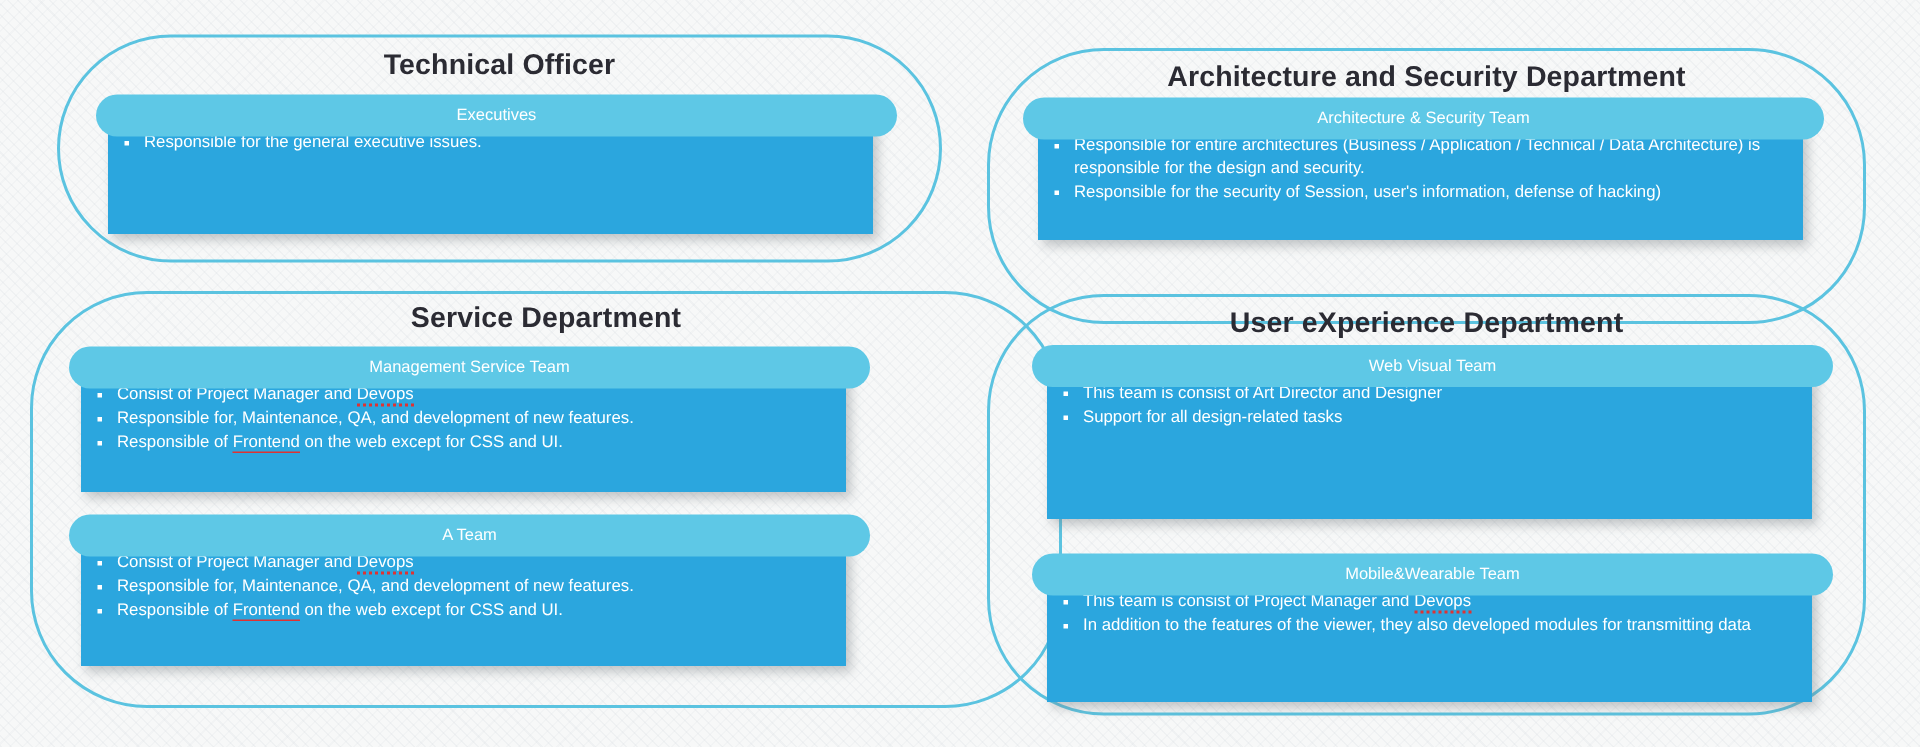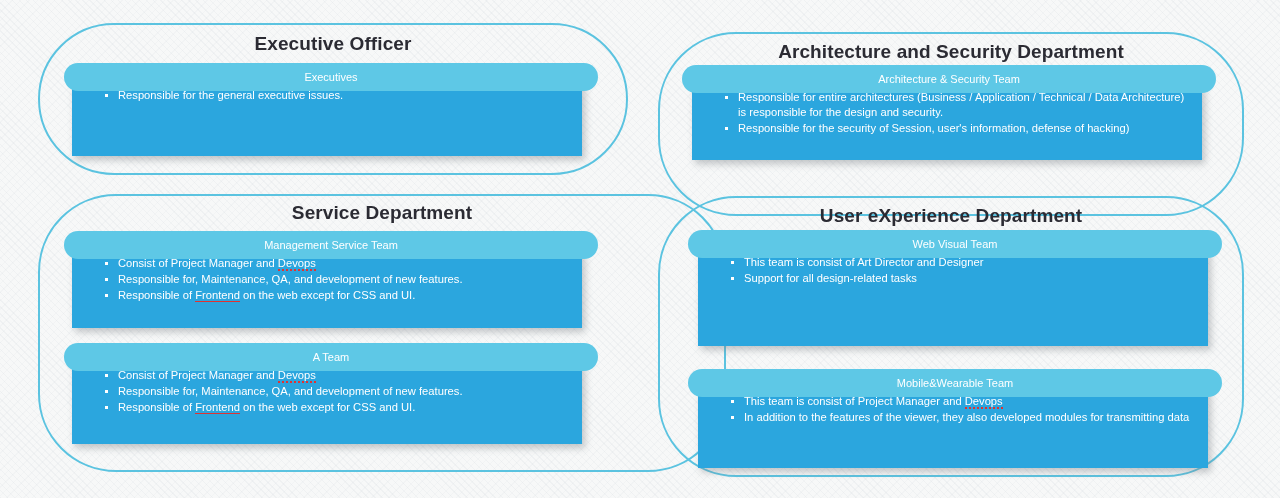--- a/index.html
+++ b/index.html
@@ -63,21 +63,21 @@
     z-index: 2;
     white-space: nowrap;
   }
 
   .team-body {
     position: absolute;
     box-sizing: border-box;
     background: #2ba6de;
     box-shadow: 3px 4px 7px rgba(120,126,132,0.42);
     z-index: 1;
-    padding: 6px 10px 6px 28px;
+    padding: 6px 10px 6px 6px;
   }
 
   .bullets {
     list-style: none;
     margin: 0;
     padding: 0;
   }
 
   .bullets li {
     position: relative;
@@ -107,21 +107,21 @@
     border-bottom: 1.6px solid #e03232;
     padding-bottom: 0px;
   }
 </style>
 </head>
 <body>
 
 <div class="canvas">
 
   <div class="dept" style="left:38px; top:23px; width:590px; height:152px;">
-    <div class="dept-title" style="margin-top:9px;">Executive Officer</div>
+    <div class="dept-title" style="margin-top:9px;">Technical Officer</div>
 
     <div class="team" style="left:0; top:0;">
       <div class="team-header" style="left:24px; top:38px; width:534px; height:28px;">Executives</div>
       <div class="team-body" style="left:32px; top:57px; width:510px; height:74px;">
         <ul class="bullets">
             <li>Responsible for the general executive issues.</li>
           </ul>
       </div>
     </div>
   </div>
@@ -133,21 +133,21 @@
       <div class="team-header" style="left:22px; top:31px; width:534px; height:28px;">Architecture &amp; Security Team</div>
       <div class="team-body" style="left:32px; top:50px; width:510px; height:76px;">
         <ul class="bullets">
             <li>Responsible for entire architectures (Business / Application / Technical / Data Architecture) is responsible for the design and security.</li>
             <li>Responsible for the security of Session, user's information, defense of hacking)</li>
           </ul>
       </div>
     </div>
   </div>
 
-  <div class="dept" style="left:38px; top:194px; width:688px; height:278px;">
+  <div class="dept" style="left:20px; top:194px; width:688px; height:278px;">
     <div class="dept-title" style="margin-top:7px;">Service Department</div>
 
     <div class="team" style="left:0; top:0;">
       <div class="team-header" style="left:24px; top:35px; width:534px; height:28px;">Management Service Team</div>
       <div class="team-body" style="left:32px; top:54px; width:510px; height:78px;">
         <ul class="bullets">
             <li>Consist of Project Manager and <span class="sp-dot">Devops</span></li>
             <li>Responsible for, Maintenance, QA, and development of new features.</li>
             <li>Responsible of <span class="sp-wave">Frontend</span> on the web except for CSS and UI.</li>
           </ul>

